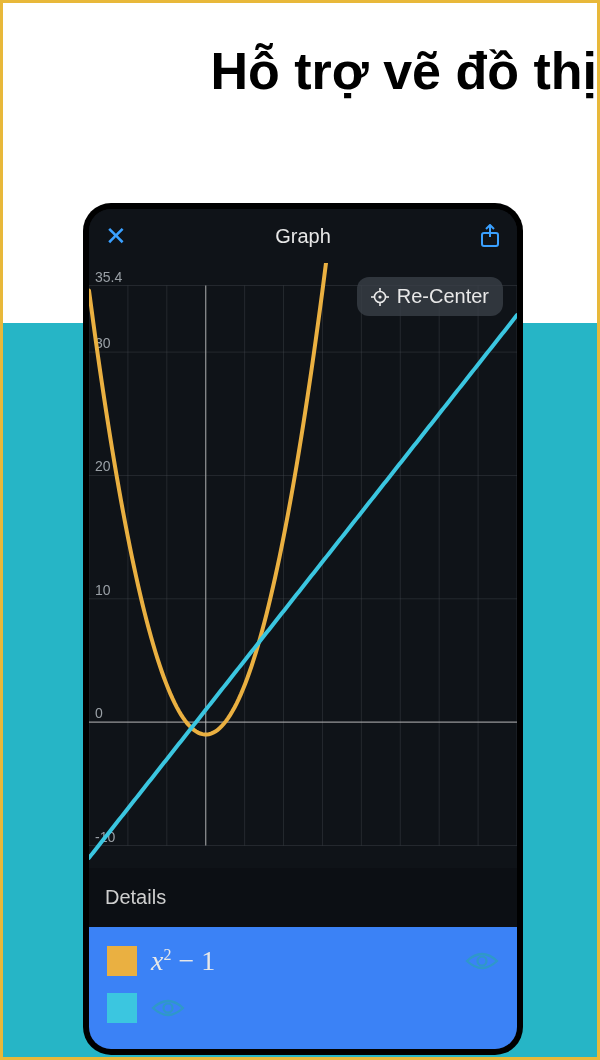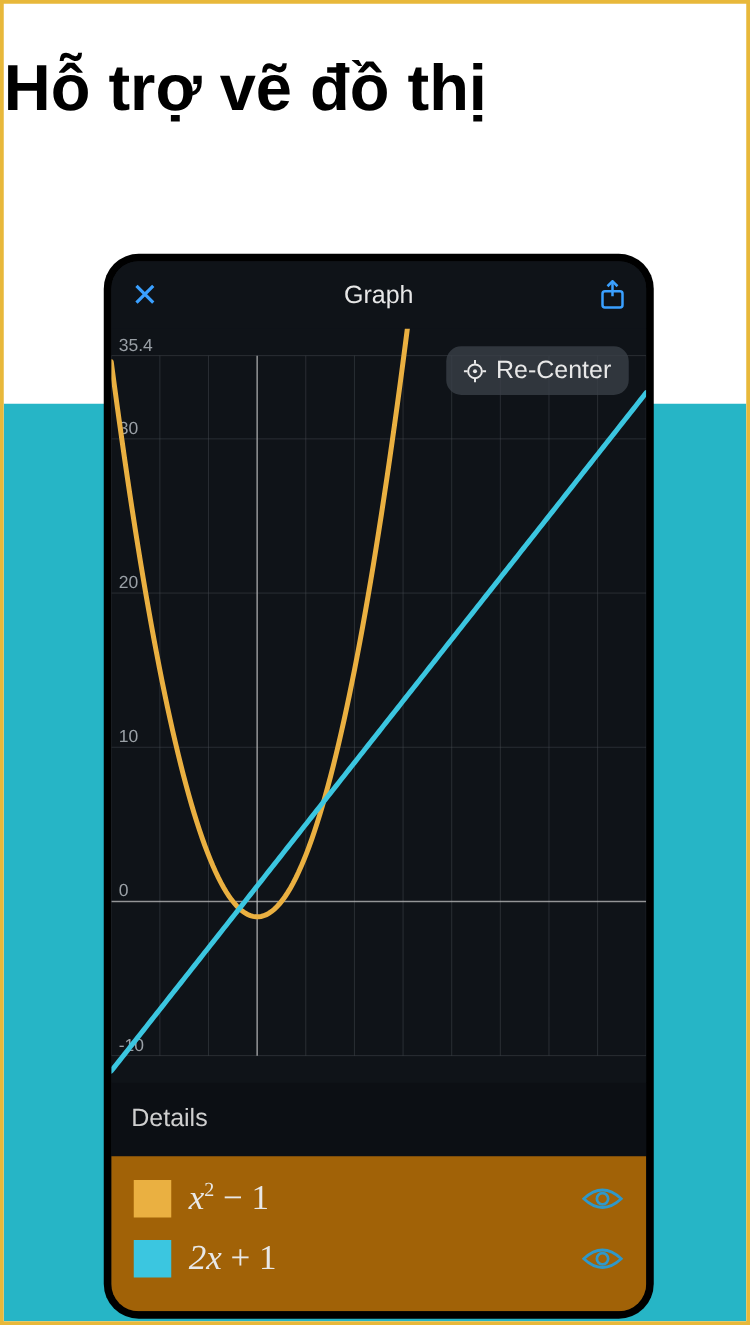--- a/index.html
+++ b/index.html
@@ -9,21 +9,21 @@
     overflow: hidden;
     background: #fff;
     font-family: -apple-system, Helvetica, Arial, sans-serif;
     position: relative;
     border: 3px solid #e8b83a;
   }
   .promo-title {
     font-size: 52px;
     font-weight: 800;
     color: #000;
-    text-align: left;
+    text-align: right;
     padding: 38px 0 30px 0;
   }
   .teal-band {
     position: absolute;
     left: 0; right: 0;
     top: 320px;
     bottom: 0;
     background: #26b5c6;
   }
   .phone {
@@ -92,21 +92,21 @@
     align-items: center;
     gap: 8px;
   }
   .details-hdr {
     padding: 18px 16px;
     color: #cfcfcf;
     font-size: 20px;
     background: #0c0f14;
   }
   .legend {
-    background: #a16207;
+    background: #3b82f6;
     padding: 10px 18px 18px 18px;
   }
   .legend-row {
     display: flex;
     align-items: center;
     gap: 14px;
     padding: 8px 0;
   }
   .swatch {
     width: 30px;
@@ -200,21 +200,20 @@
           <div class="formula">x<span class="sup">2</span><span class="n"> − 1</span></div>
           <div class="eye">
             <svg width="34" height="22" viewBox="0 0 34 22">
       <path d="M2 11 Q17 -3 32 11 Q17 25 2 11 Z" stroke="#2f98c9" stroke-width="2.2" fill="none"></path>
       <circle cx="17" cy="11" r="4.5" stroke="#2f98c9" stroke-width="2.2" fill="none"></circle>
     </svg>
           </div>
         </div>
         <div class="legend-row">
           <div class="swatch" style="background: rgb(59, 198, 224);"></div>
-          <div class="formula">2x<span class="n"> + 1</span></div>
           <div class="eye">
             <svg width="34" height="22" viewBox="0 0 34 22">
       <path d="M2 11 Q17 -3 32 11 Q17 25 2 11 Z" stroke="#2f98c9" stroke-width="2.2" fill="none"></path>
       <circle cx="17" cy="11" r="4.5" stroke="#2f98c9" stroke-width="2.2" fill="none"></circle>
     </svg>
           </div>
         </div>
       </div>
 
   </div>

